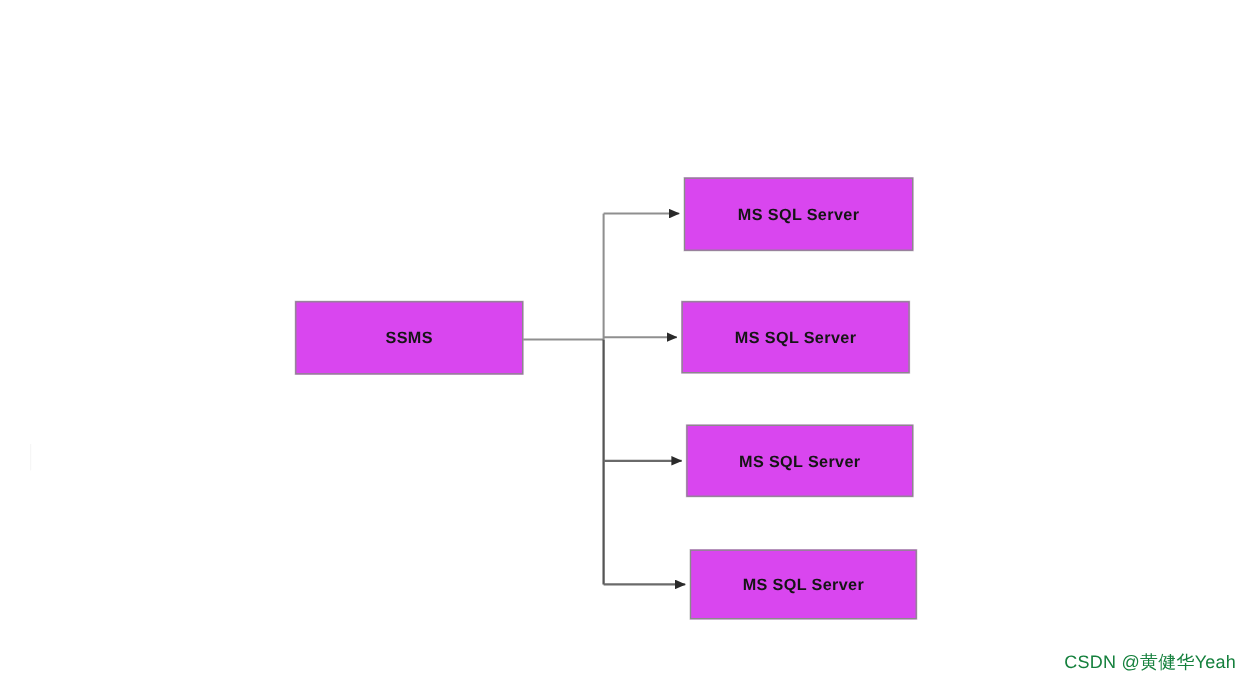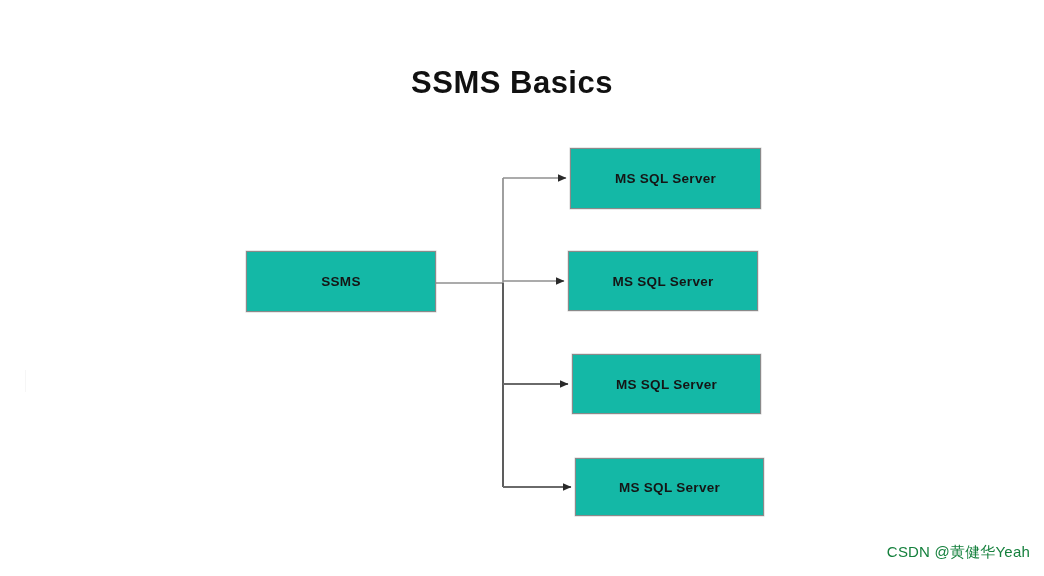--- a/index.html
+++ b/index.html
@@ -26,21 +26,21 @@
     text-align: center;
     font-size: 31px;
     font-weight: bold;
     color: #111111;
     letter-spacing: 0.5px;
     line-height: 38px;
   }
   .node-box {
     position: absolute;
     box-sizing: border-box;
-    background: #14b8a6;
+    background: #d946ef;
     border: 1.5px solid #8a8a8a;
     box-shadow: 0 0 0 0.5px rgba(120,120,120,0.35);
     display: flex;
     align-items: center;
     justify-content: center;
   }
   .node-label {
     font-size: 13.5px;
     font-weight: bold;
     color: #151515;
@@ -100,21 +100,20 @@
     width: 1px;
     height: 22px;
     background: #f6f6f6;
   }
 </style>
 </head>
 <body>
 
 <div id="page">
 
-  <div id="diagram-title">SSMS Basics</div>
 
   <svg id="connector-layer" viewBox="0 0 1044 576" xmlns="http://www.w3.org/2000/svg">
     <defs>
       <marker id="arrowhead" markerWidth="9" markerHeight="8" refX="8.5" refY="4" orient="auto" markerUnits="userSpaceOnUse">
         <path d="M0,0 L9,4 L0,8 z" fill="#2a2a2a"></path>
       </marker>
     </defs>
 
     <path d="M436,283 L503,283" fill="none" stroke="#8f8f8f" stroke-width="1.7"></path>
 

